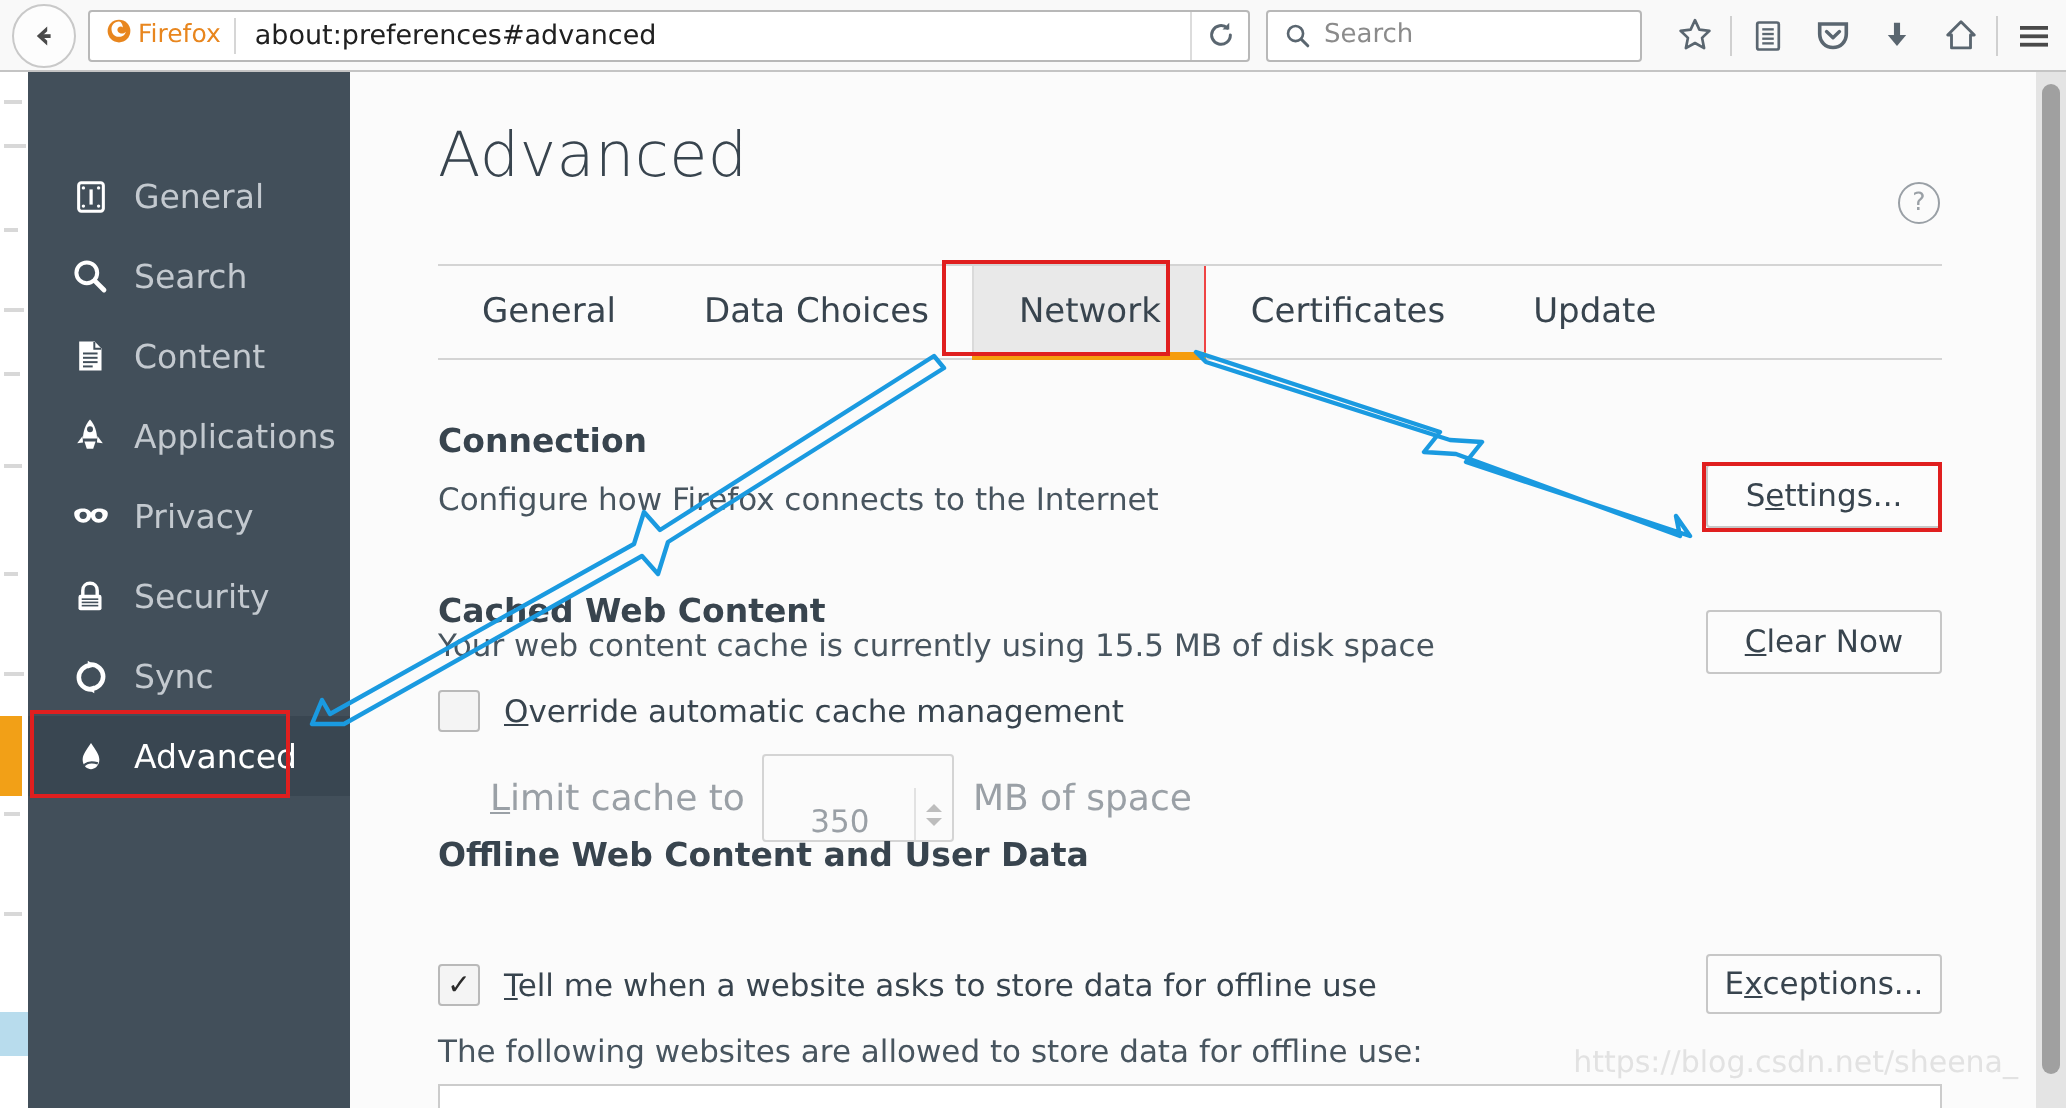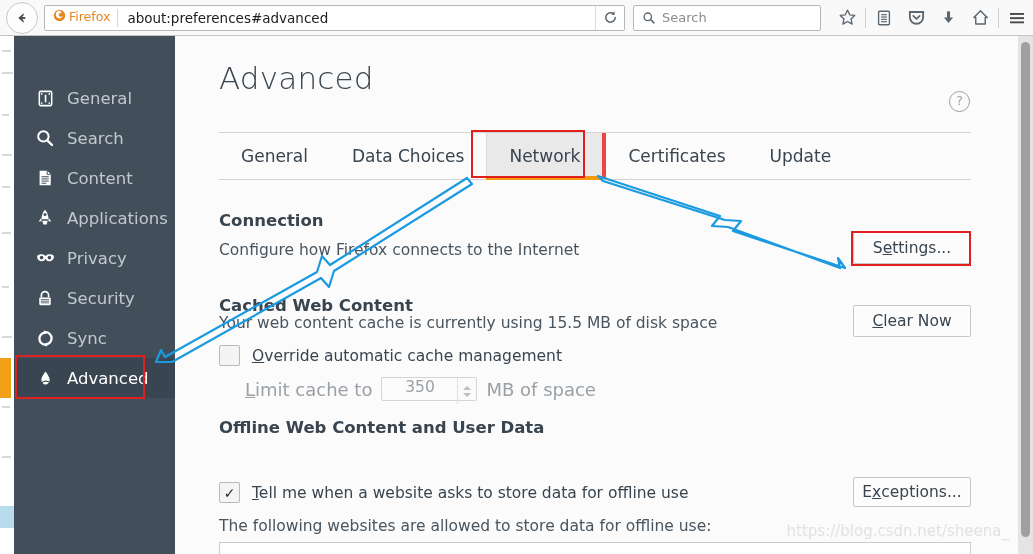--- a/index.html
+++ b/index.html
@@ -223,21 +223,21 @@
     align-items: center;
     padding: 0 22px;
     font-size: 17px;
     color: #38444e;
     white-space: nowrap;
     box-sizing: border-box;
   }
   .tab.active {
     background: #e9e9e9;
     border-left: 1px solid #dadada;
-    border-right: 4px solid #ef4444;
+    border-right: 1px solid #ef4444;
   }
   .tab.active::after {
     content: "";
     position: absolute;
     left: -1px; right: -1px; bottom: -1px;
     height: 4px;
     background: #f59c0d;
   }
 
   .sec-head {
@@ -283,27 +283,27 @@
     left: 70px;
     display: flex;
     align-items: center;
   }
   .spin-lab {
     font-size: 18px;
     color: #9aa0a6;
     white-space: nowrap;
   }
   .spin-box {
-    width: 96px; height: 24px;
+    width: 96px; height: 44px;
     margin: 0 9px;
     border: 1px solid #d4d4d4;
     background: #fbfbfb;
     border-radius: 2px;
     display: flex;
-    align-items: flex-start;
+    align-items: flex-end;
     box-sizing: border-box;
   }
   .spin-val {
     flex: 1 1 auto;
     text-align: center;
     font-size: 15.5px;
     color: #9aa0a6;
   }
   .spin-arrows {
     width: 18px; height: 26px;

